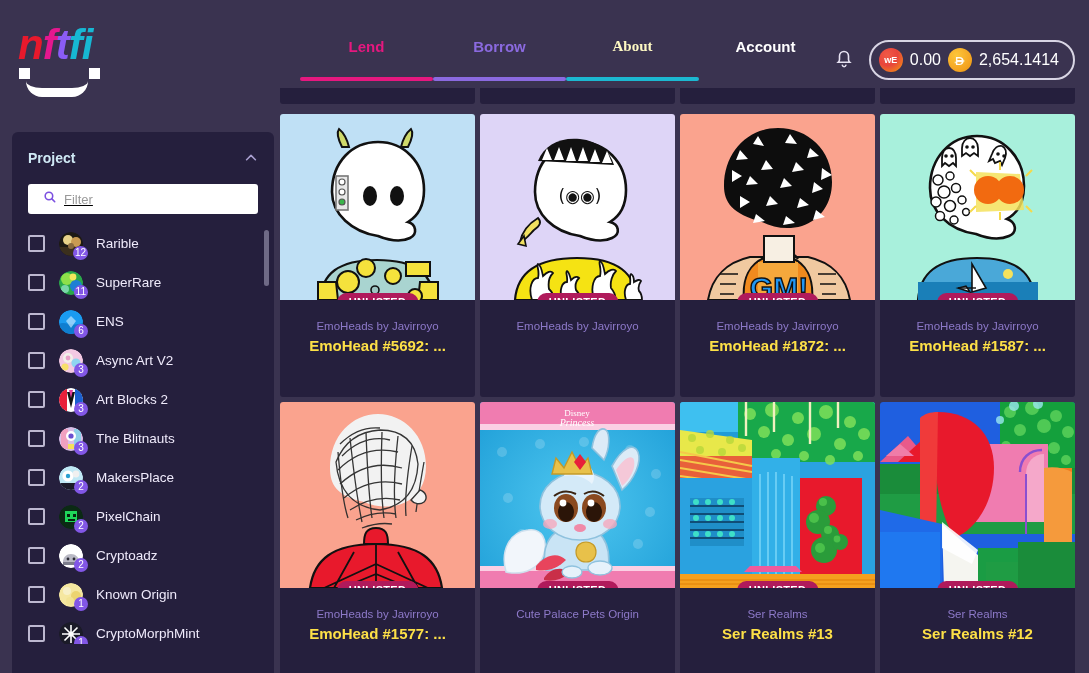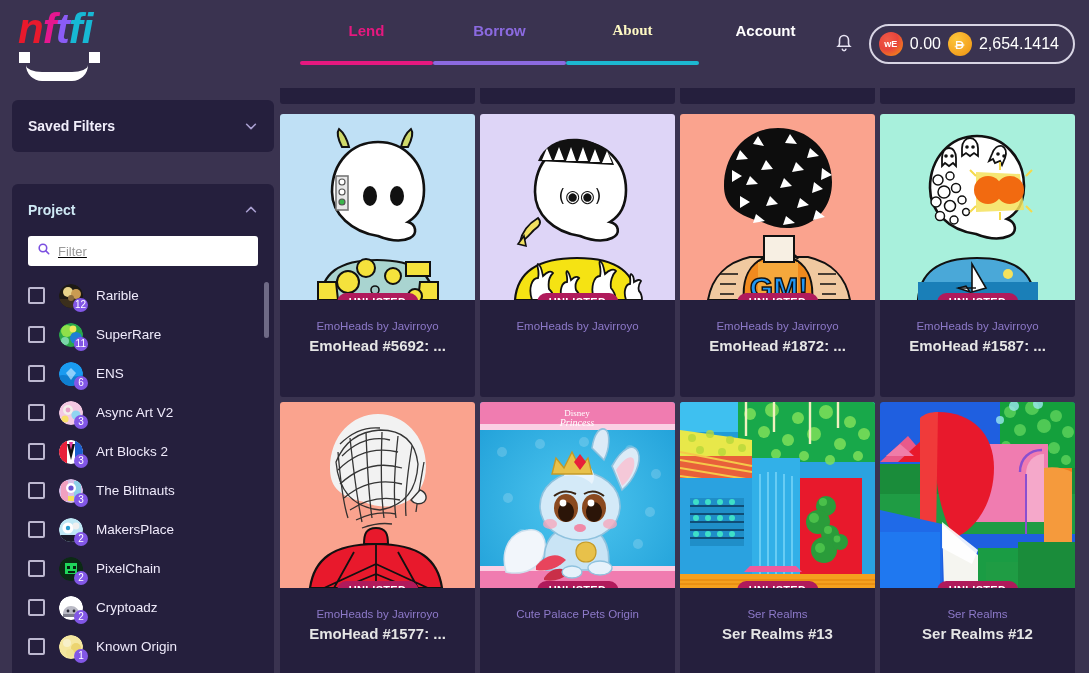--- a/index.html
+++ b/index.html
@@ -6,21 +6,21 @@
   html, body {
     width: 1089px; height: 673px;
     background: #3a3350;
     font-family: "Liberation Sans", sans-serif;
     overflow: hidden;
   }
   .app { position: relative; width: 1089px; height: 673px; background: #3a3350; }
 
   
   .header {
-    position: absolute; top: 0; left: 0; width: 1089px; height: 76px;
+    position: absolute; top: 16px; left: 0; width: 1089px; height: 76px;
     background: #3a3350;
     display: flex; align-items: center;
   }
   .logo-wrap {
     position: absolute; left: 14px; top: 8px; width: 104px; height: 74px;
   }
   .logo-text {
     font-size: 42px; font-weight: bold; font-style: italic;
     letter-spacing: -1px; line-height: 1;
     padding-left: 4px;
@@ -104,21 +104,21 @@
     display: flex; align-items: center; justify-content: space-between;
     padding: 0 16px; height: 52px; cursor: pointer;
   }
   .panel-title { color: #f1eefb; font-size: 14px; font-weight: bold; }
   .panel-title.accent { color: #cfe9f5; }
   .chev { width: 14px; height: 14px; flex: 0 0 auto; }
   .panel.project { height: 592px; overflow: hidden; position: relative; margin-top: 32px; }
   .filter-box {
     margin: 0 16px 10px 16px; height: 30px; background: #fff;
     border-radius: 3px; display: flex; align-items: center; gap: 7px;
-    padding: 0 9px;
+    padding: 0 15px;
     text-decoration: underline;
   }
   .filter-input {
     border: 0; outline: 0; font-size: 13px; color: #555;
     font-family: "Liberation Sans", sans-serif; width: 190px;
     background: transparent;
   }
   .filter-input::placeholder { color: #9a9a9a; }
   .proj-list {
     position: relative; height: 420px; overflow: hidden;
@@ -175,21 +175,21 @@
   .unlisted {
     position: absolute; left: 50%; transform: translateX(-50%);
     bottom: -11px;
     background: #b01a5b; color: #fff; font-size: 11px; font-weight: bold;
     letter-spacing: .3px;
     padding: 3px 12px; border-radius: 11px; white-space: nowrap;
     z-index: 4;
   }
   .card-meta { padding: 20px 8px 0 8px; text-align: center; }
   .collection { color: #8d79c9; font-size: 11.5px; }
-  .item-title { color: #e5e5e5; font-size: 15px; font-weight: bold; margin-top: 5px; }
+  .item-title { color: #fde047; font-size: 15px; font-weight: bold; margin-top: 5px; }
   
   .row.partial { top: -6px; }
   .card.partial { height: 22px; }
 </style>
 </head>
 <body>
 
 <div class="app">
 
   <div class="header">
@@ -243,30 +243,20 @@
         </svg>
       </div>
       <span class="token-amount">2,654.1414</span>
     </div>
   </div>
 
   <div class="body-area">
 
     <div class="sidebar">
 
-      <div class="panel saved">
-        <div class="panel-head">
-          <span class="panel-title">Saved Filters</span>
-          <span class="chev">
-            <svg viewBox="0 0 16 16" fill="none" stroke="#a99fd0" stroke-width="1.8" stroke-linecap="round" stroke-linejoin="round">
-              <path d="M3 6l5 5 5-5"></path>
-            </svg>
-          </span>
-        </div>
-      </div>
 
       <div class="panel project">
         <div class="panel-head">
           <span class="panel-title accent">Project</span>
           <span class="chev">
             <svg viewBox="0 0 16 16" fill="none" stroke="#a99fd0" stroke-width="1.8" stroke-linecap="round" stroke-linejoin="round">
               <path d="M3 10l5-5 5 5"></path>
             </svg>
           </span>
         </div>

